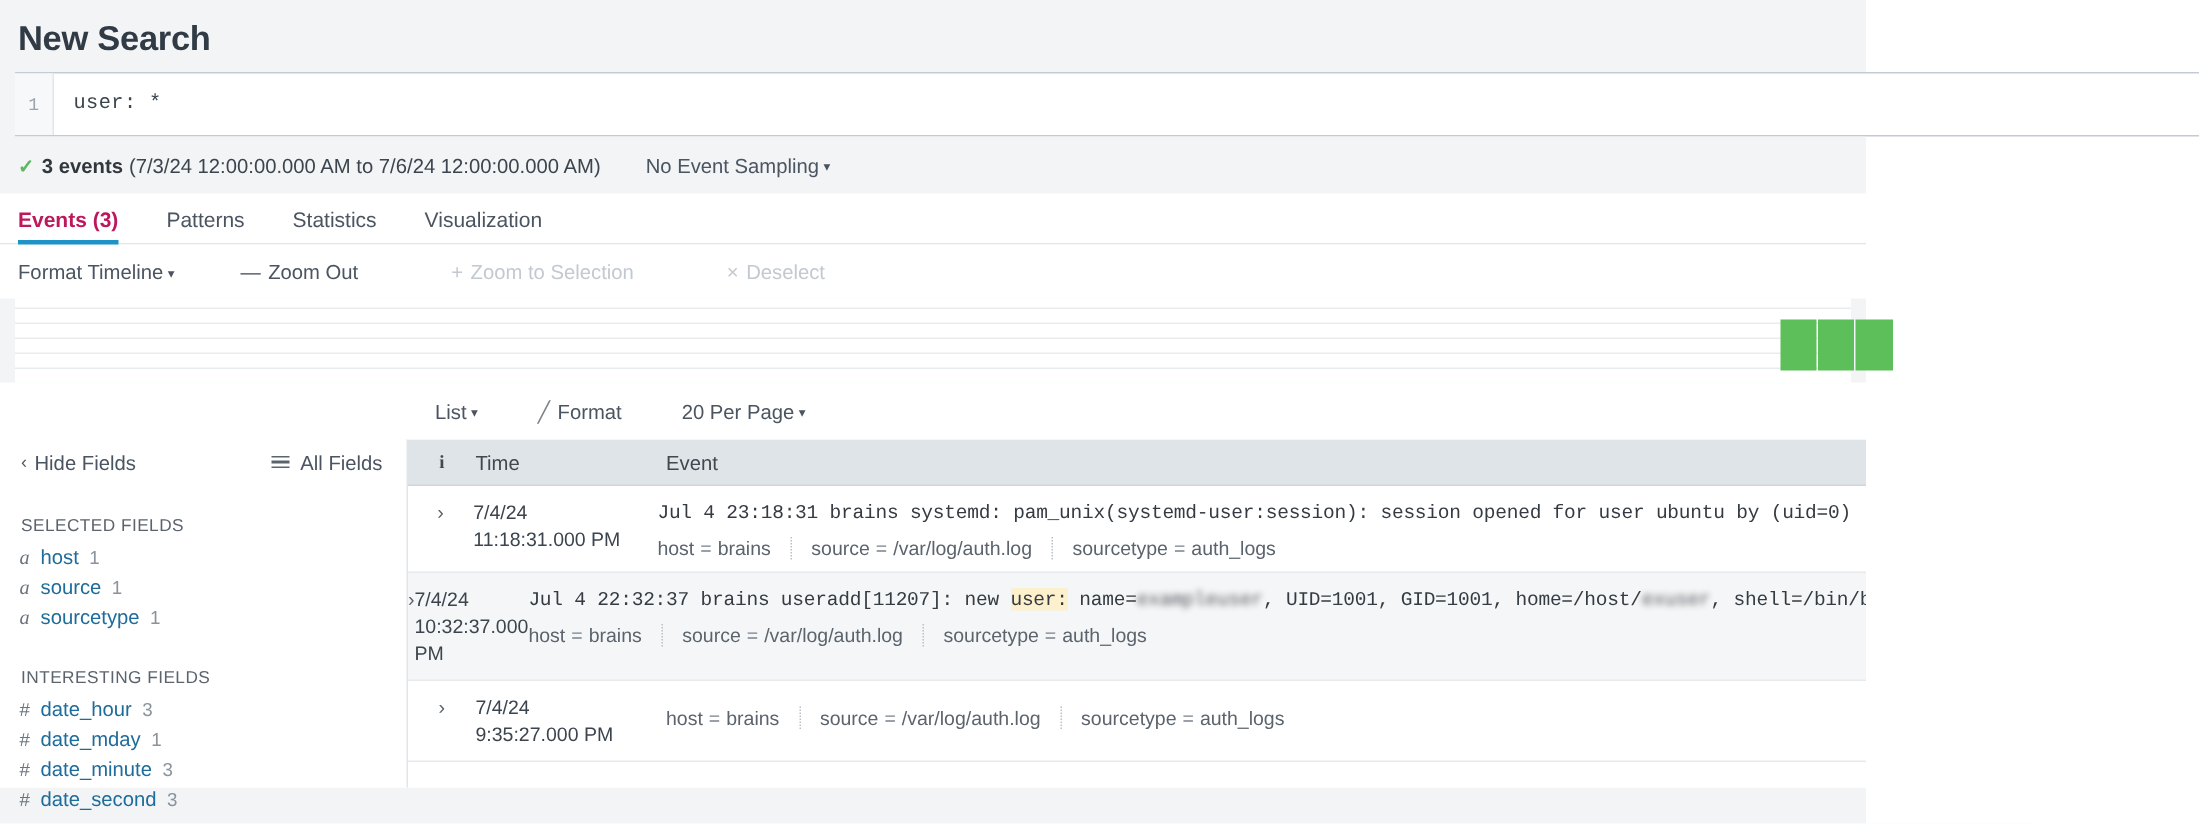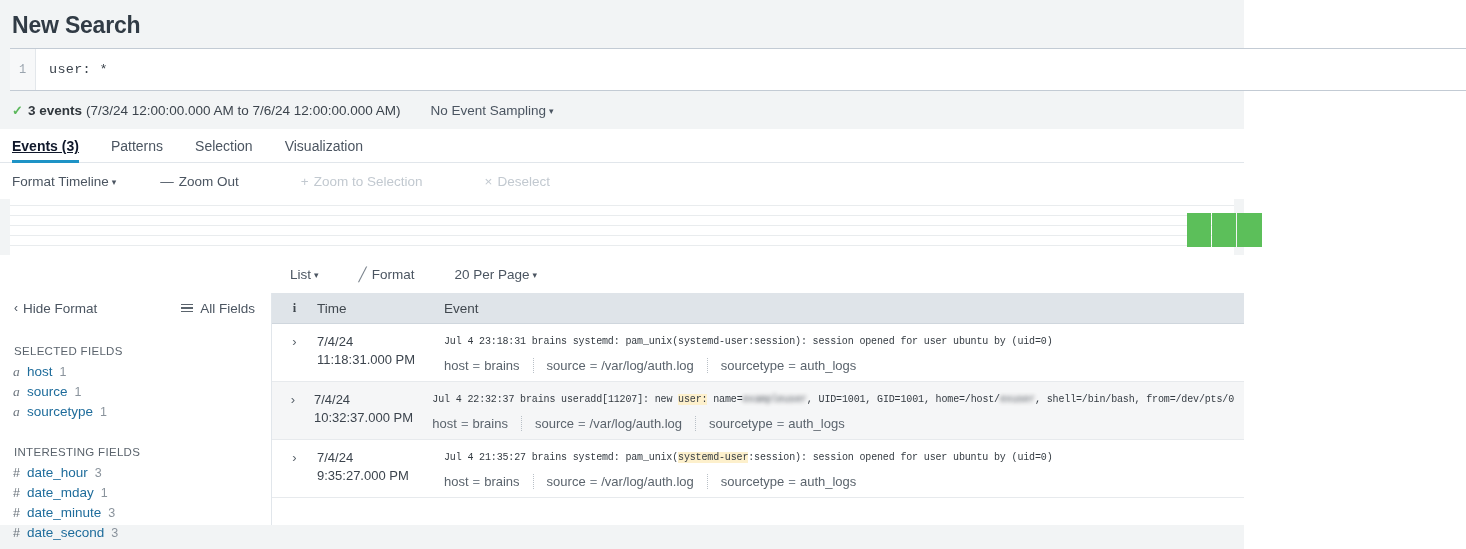--- a/index.html
+++ b/index.html
@@ -95,21 +95,21 @@
   }
   .tab {
     font-size: 14px;
     color: #4b5561;
     padding: 0 16px 8px 16px;
     cursor: pointer;
     position: relative;
     white-space: nowrap;
   }
   .tab:first-child { padding-left: 0; }
-  .tab.active { font-weight: 700; color: #0f172a; text-decoration: underline; }
+  .tab.active { font-weight: 700; color: #be185d; }
   .tab.active::after {
     content: "";
     position: absolute;
     left: 0; right: 16px; bottom: -1px;
     height: 3px;
     background: #1e93c6;
   }
 
   
   .timeline-toolbar {
@@ -256,21 +256,21 @@
   .ev-time {
     width: 127px;
     color: #3c444d;
     font-size: 13px;
     line-height: 18px;
   }
   .ev-time .d2 { display: block; }
   .ev-body { flex: 1; padding-right: 10px; }
   .ev-raw {
     font-family: "Liberation Mono", monospace;
-    font-size: 10px;
+    font-size: 13px;
     color: #343b42;
     white-space: nowrap;
     letter-spacing: -0.15px;
     line-height: 17px;
   }
   .hl { background: #fdf0cc; }
   .blur {
     display: inline-block;
     filter: blur(2.2px);
     opacity: 0.85;
@@ -314,21 +314,21 @@
     <span class="events-count">3 events</span>
     <span class="time-range">(7/3/24 12:00:00.000 AM to 7/6/24 12:00:00.000 AM)</span>
     <span class="sampling">
       <span>No Event Sampling</span><span class="caret">▾</span>
     </span>
   </div>
 
   <div class="tabs">
     <div class="tab active">Events (3)</div>
     <div class="tab">Patterns</div>
-    <div class="tab">Selection</div>
+    <div class="tab">Statistics</div>
     <div class="tab">Visualization</div>
   </div>
 
   <div class="timeline-toolbar">
     <span class="tl-btn">
       <span>Format Timeline</span><span class="caret">▾</span>
     </span>
     <span class="tl-btn">
       <span class="tl-sym">—</span><span>Zoom Out</span>
     </span>
@@ -362,21 +362,21 @@
       <span>20 Per Page</span><span class="caret">▾</span>
     </span>
   </div>
 
   <div class="body-split">
 
     <div class="sidebar">
       <div class="sidebar-top">
         <span class="hide-fields">
           <span class="chev-left">‹</span>
-            <span>Hide Format</span>
+            <span>Hide Fields</span>
         </span>
         <span class="all-fields">
           <span class="list-icon">
               <i></i>
               <i></i>
               <i></i>
             </span>
             <span>All Fields</span>
         </span>
       </div>
@@ -477,21 +477,20 @@
                   <span class="eq">=</span>
                   <span class="v">auth_logs</span>
                 </span>
               </div>
             </div>
           </div>
           <div class="ev-row">
             <div class="ev-exp">›</div>
             <div class="ev-time"><span>7/4/24</span><span class="d2">9:35:27.000 PM</span></div>
             <div class="ev-body">
-              <div class="ev-raw"><span>Jul  4 21:35:27 brains systemd: pam_unix(</span><span class="hl">systemd-user</span><span>:session): session opened for user ubuntu by (uid=0)</span></div>
               <div class="ev-fields">
                 <span class="ev-field">
                   <span class="k">host</span>
                   <span class="eq">=</span>
                   <span class="v">brains</span>
                 </span>
                 <span class="fsep"></span>
                 <span class="ev-field">
                   <span class="k">source</span>
                   <span class="eq">=</span>

